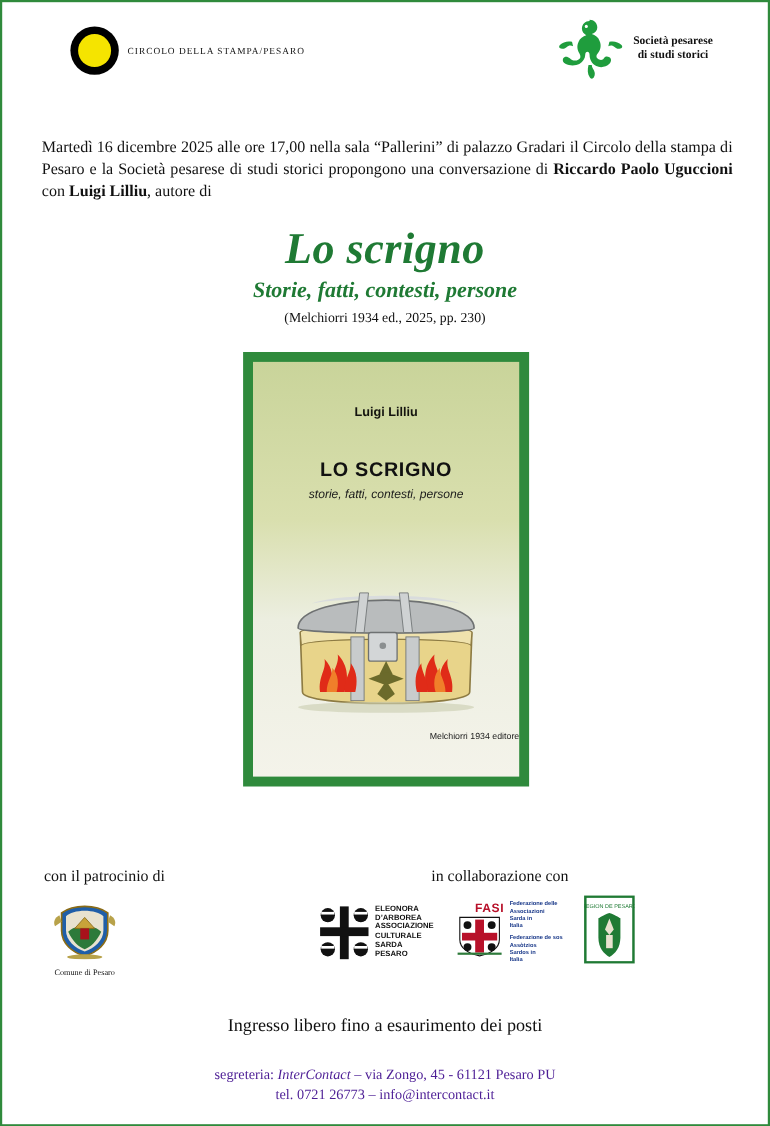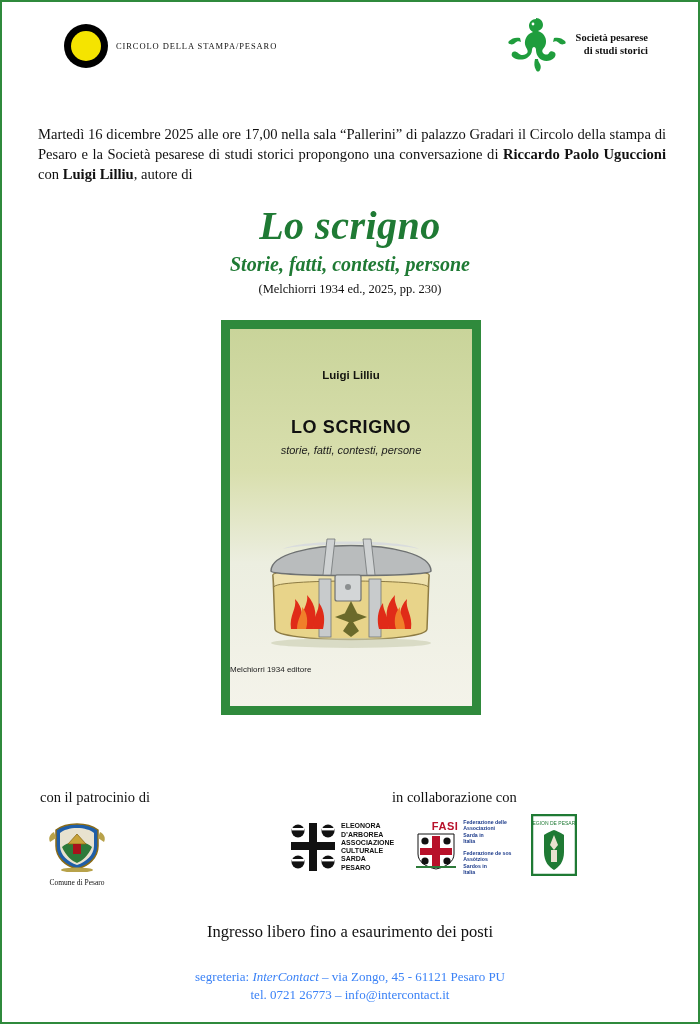--- a/index.html
+++ b/index.html
@@ -68,21 +68,21 @@
     display: flex;
     align-items: center;
     gap: 8px;
   }
   .societa-text {
     font-family: "Liberation Serif", serif;
     font-size: 10.5px;
     font-weight: bold;
     color: #111;
     line-height: 1.25;
-    text-align: right;
+    text-align: center;
     white-space: nowrap;
   }
   .lizard {
     width: 62px;
     height: 56px;
     display: block;
   }
 
   
   .intro {
@@ -179,21 +179,21 @@
     font-family: "Liberation Sans", sans-serif;
     font-style: italic;
     font-size: 11px;
     color: #1b1b1b;
   }
   .cover-publisher {
     position: absolute;
     bottom: 32px;
     left: 0;
     width: 100%;
-    text-align: left;
+    text-align: right;
     font-family: "Liberation Sans", sans-serif;
     font-size: 8px;
     color: #1b1b1b;
   }
   .cover-art {
     position: absolute;
     left: 0;
     top: 150px;
     width: 100%;
     height: 190px;
@@ -282,21 +282,21 @@
     font-size: 16.5px;
     color: #111;
   }
   .secretariat {
     position: absolute;
     top: 966px;
     left: 0;
     width: 100%;
     text-align: center;
     font-size: 13px;
-    color: #3b82f6;
+    color: #4c1d95;
     line-height: 1.42;
   }
   .secretariat i { font-style: italic; }
 </style>
 </head>
 <body>
 
 <div class="page">
 
   <div class="header">

